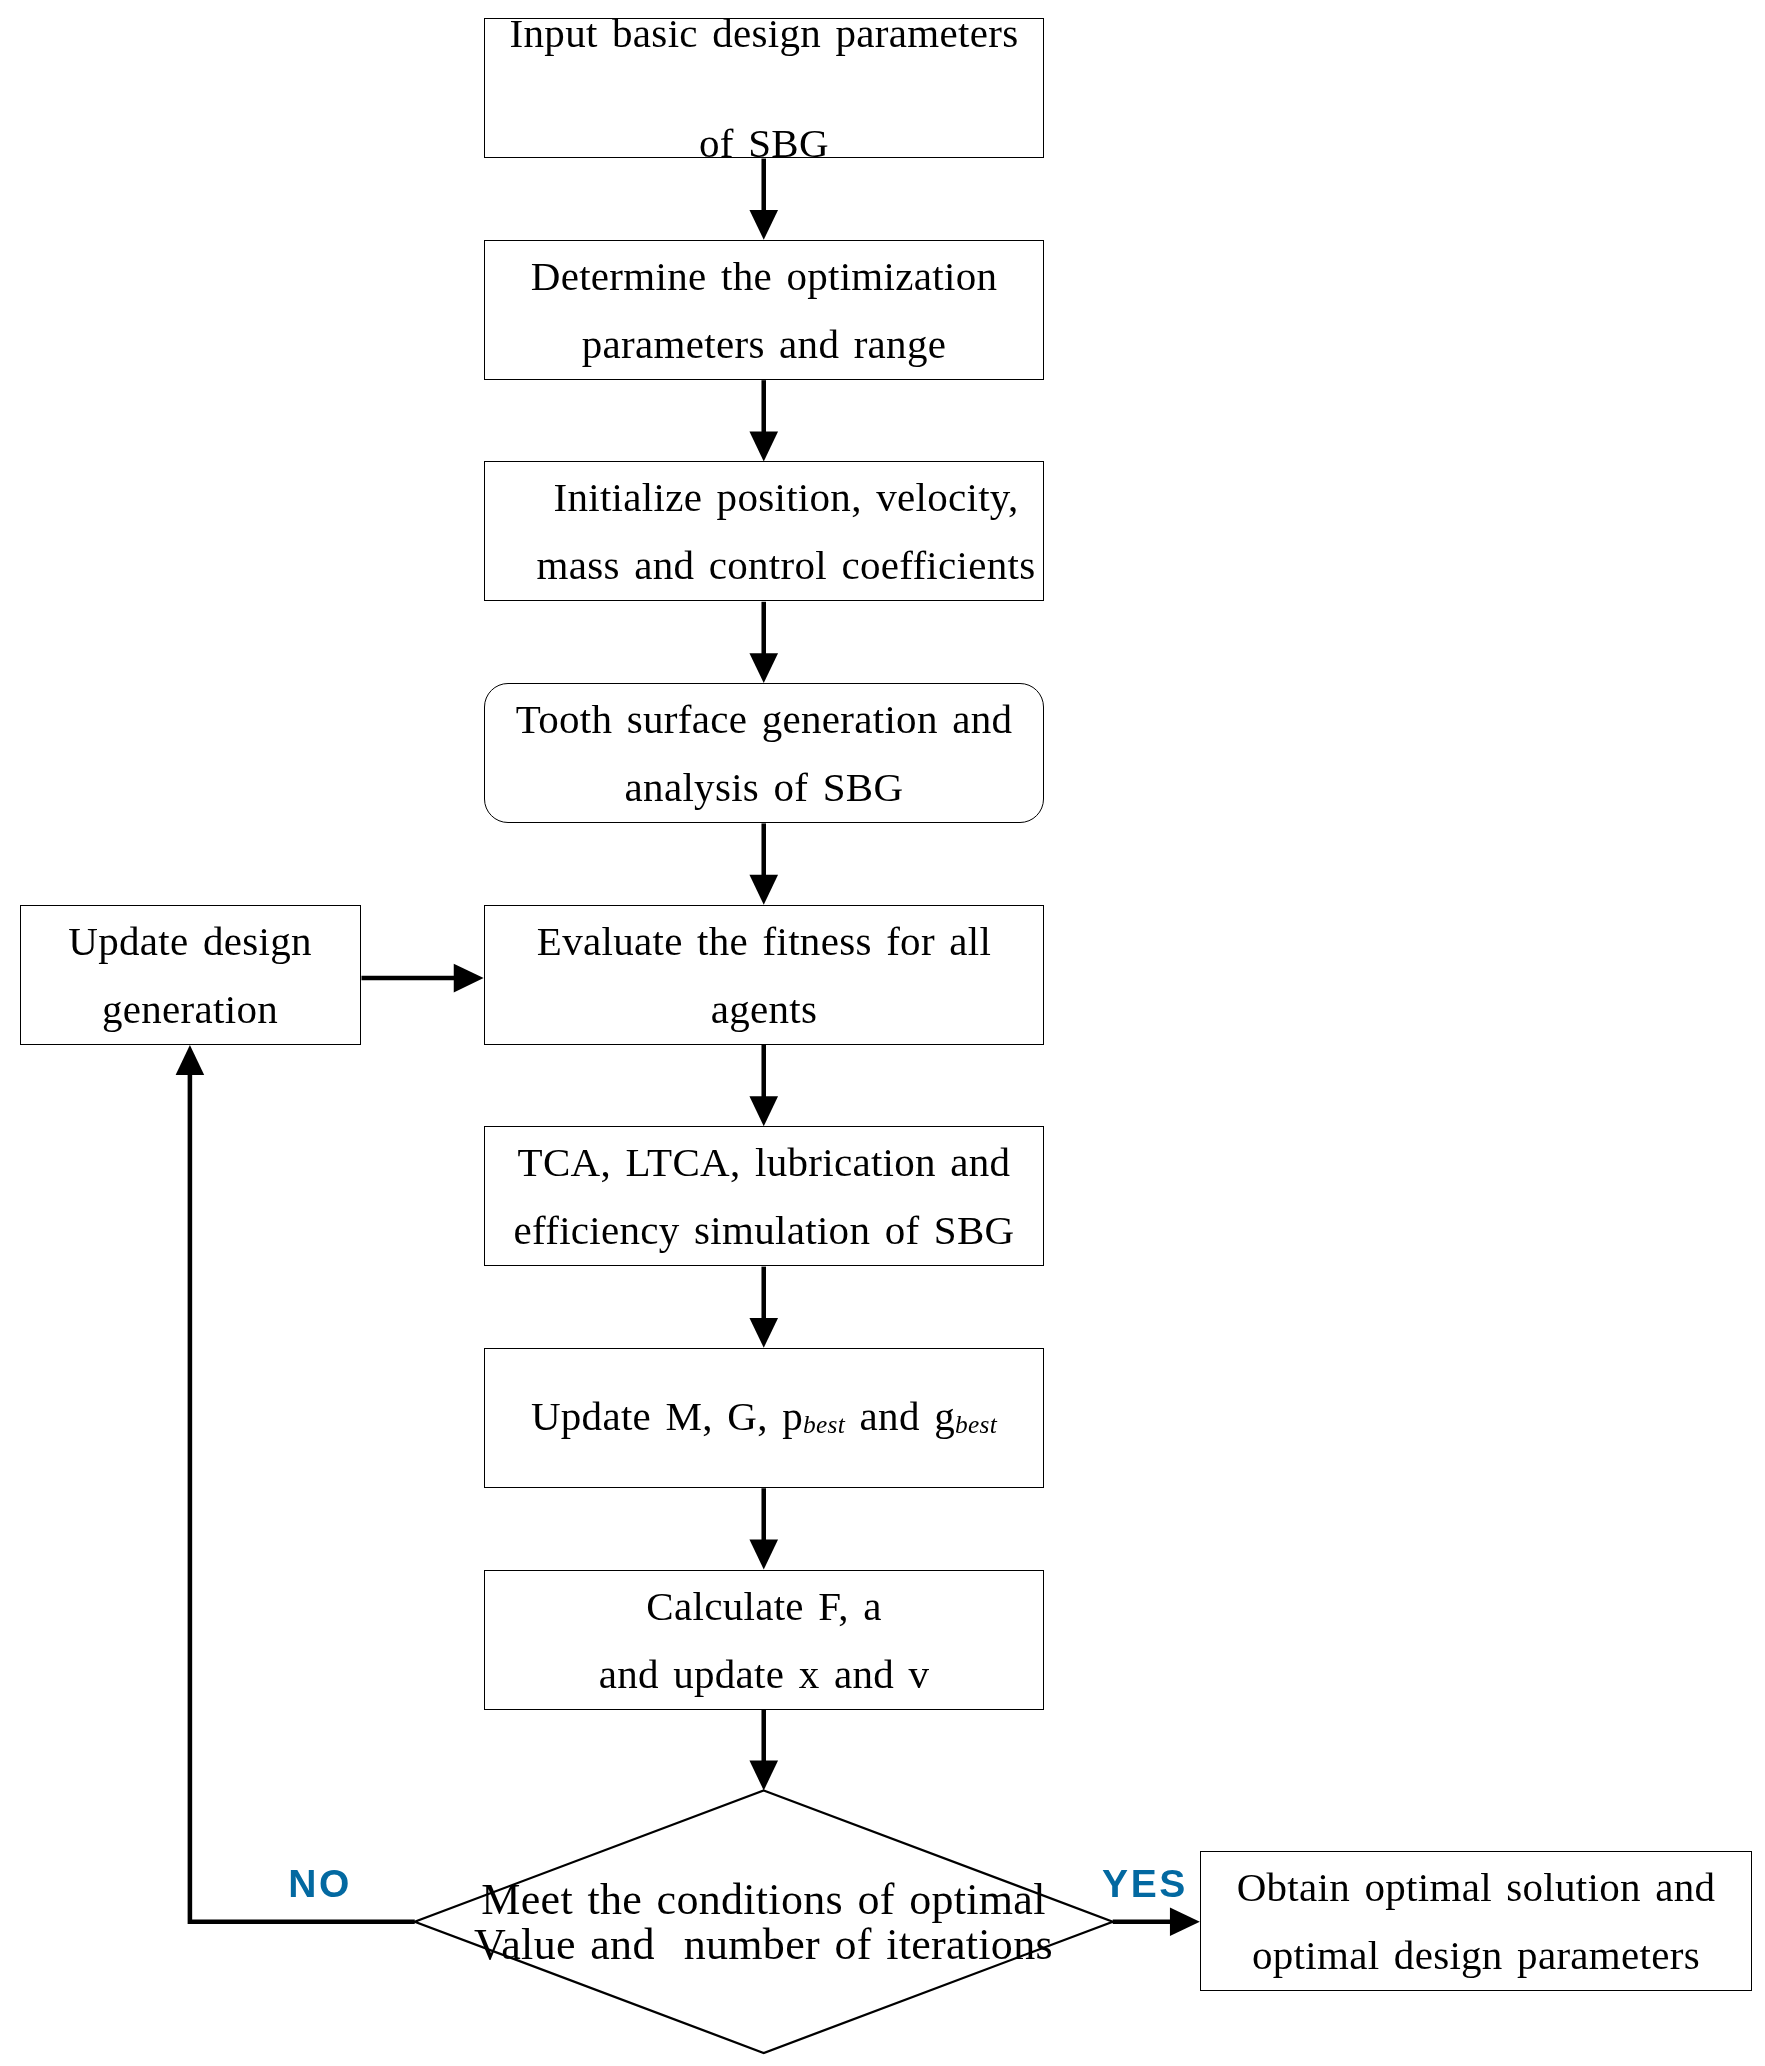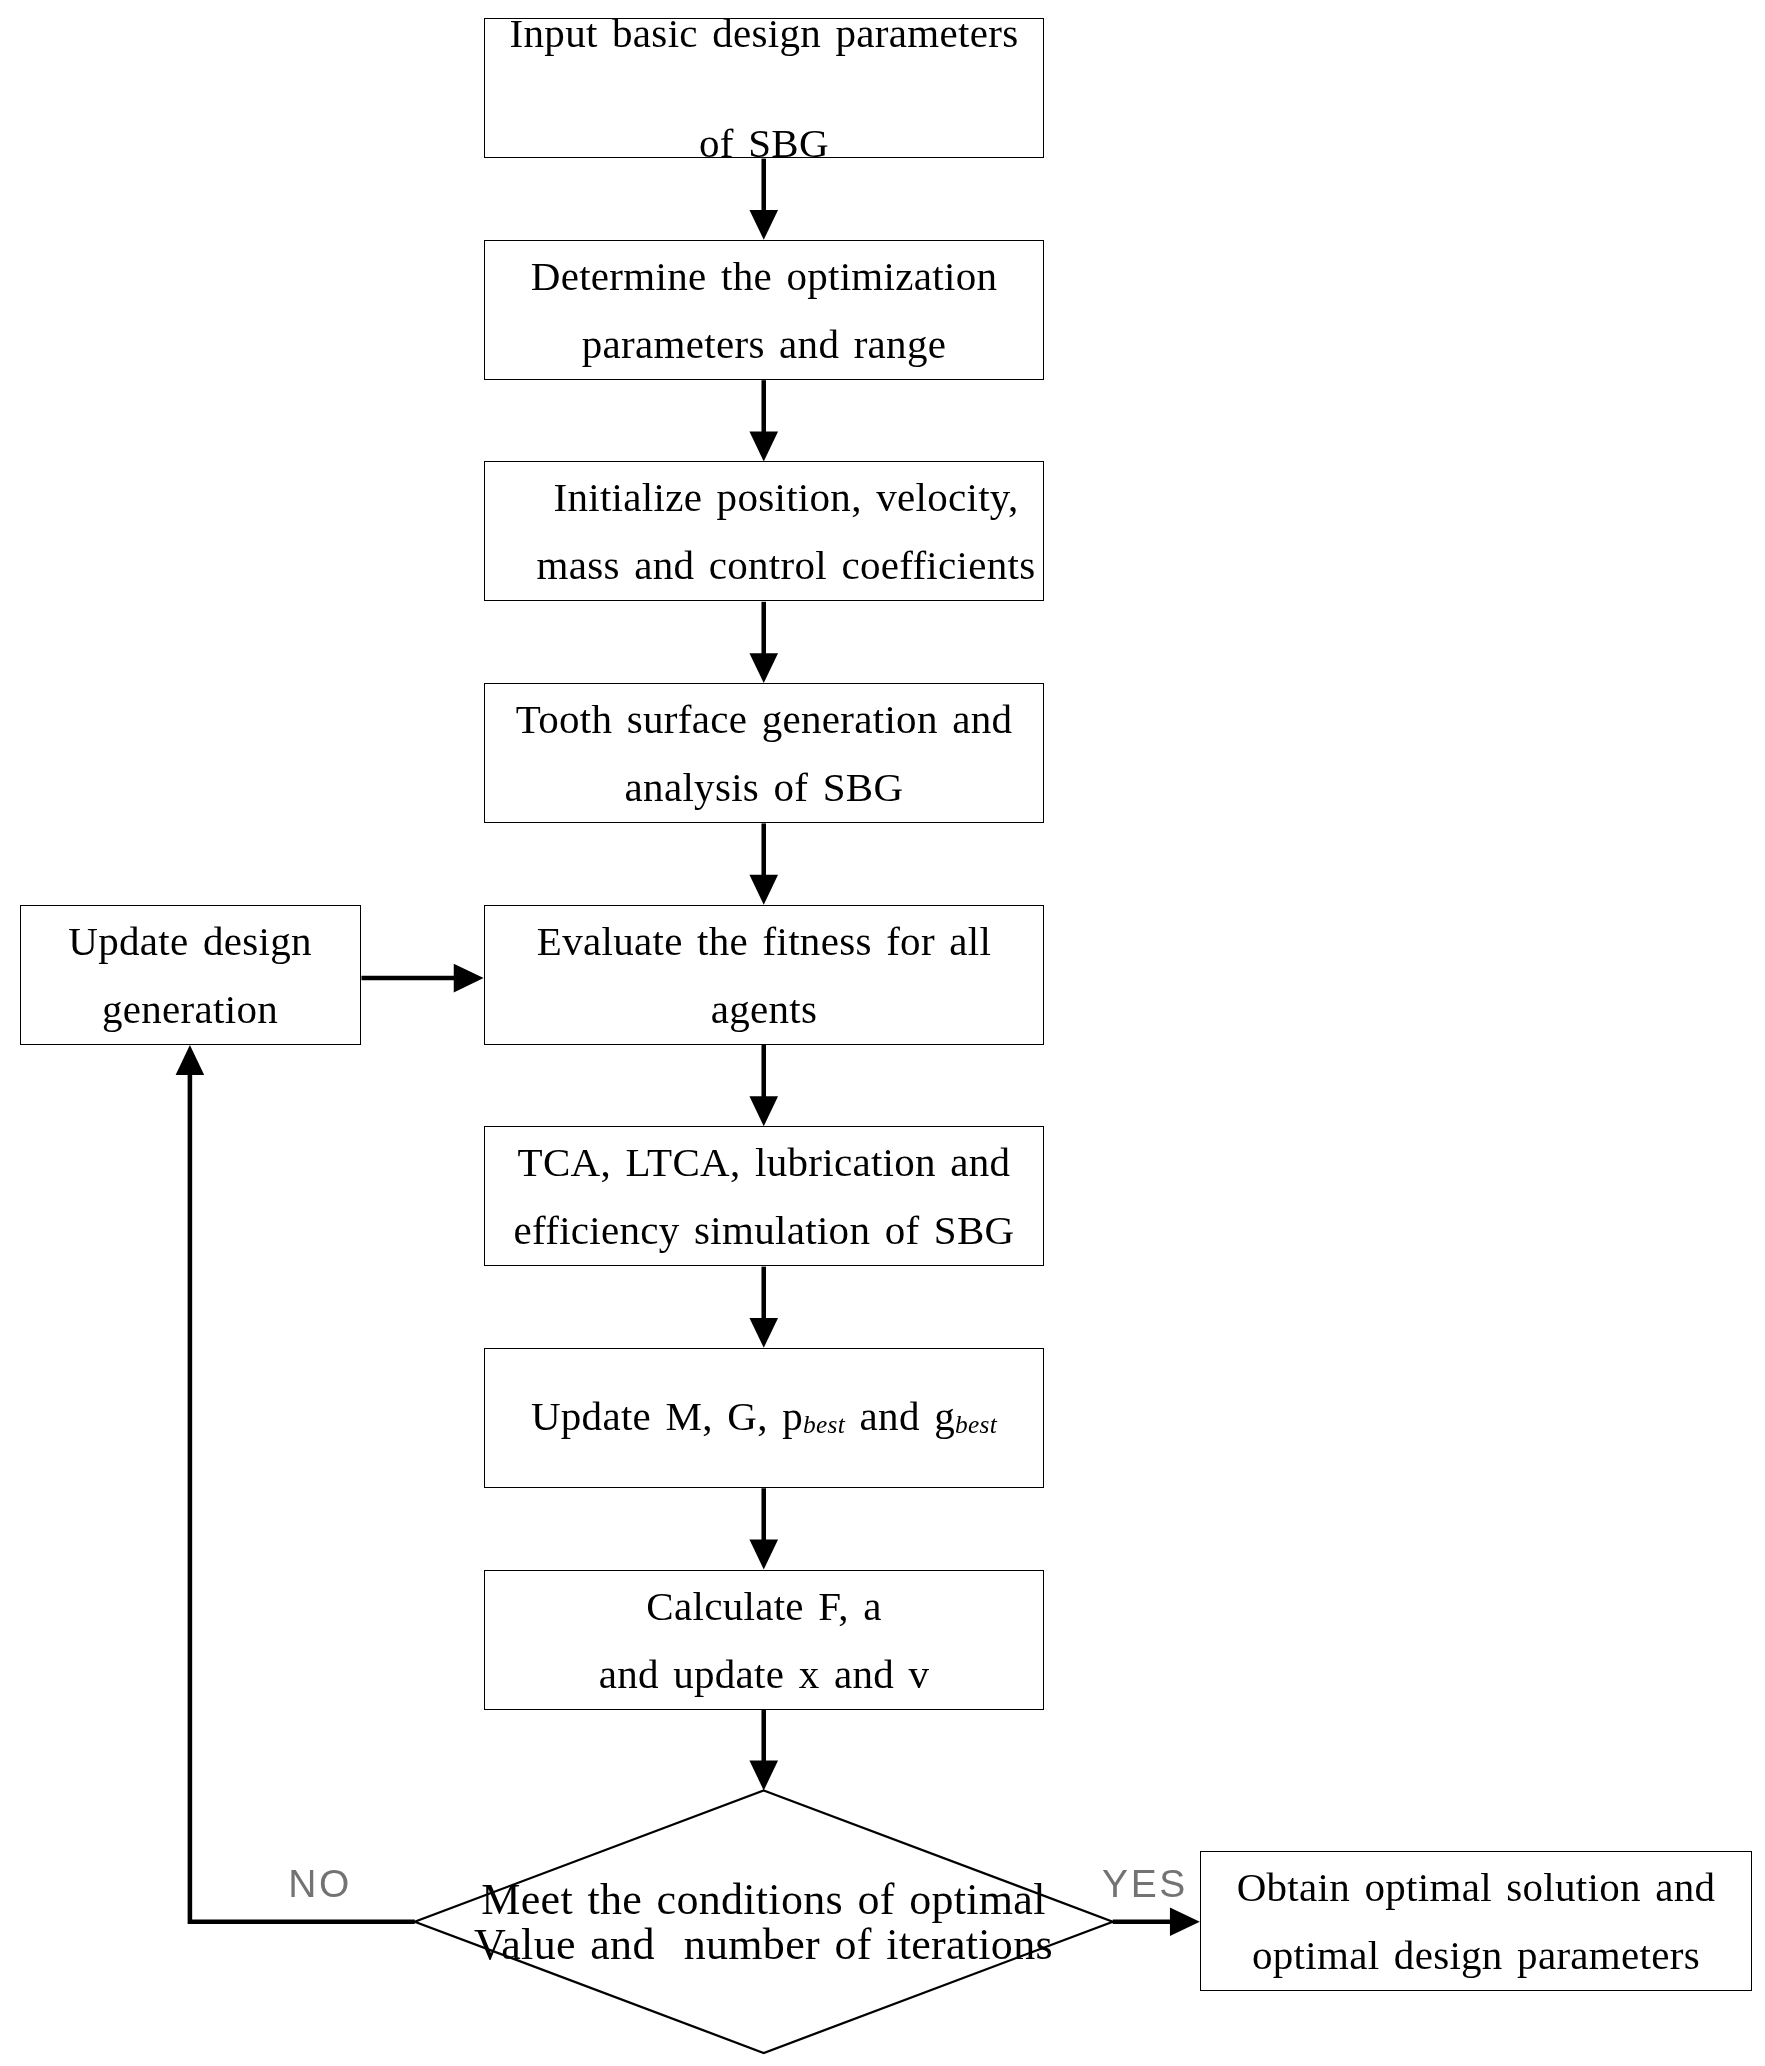--- a/index.html
+++ b/index.html
@@ -45,21 +45,21 @@
     font-size: 0.62em;
     position: relative;
     bottom: -0.14em;
     margin-left: 0;
   }
   
   .colbox { left: 484px; width: 560px; height: 140px; }
   #box-input      { top: 18px; gap: 42px;  }
   #box-determine  { top: 240px; }
   #box-initialize { top: 461px; padding-left: 44px; }
-  #box-tooth      { top: 683px; }
+  #box-tooth      { top: 683px; border-radius: 24px; }
   #box-evaluate   { top: 905px; }
   #box-tca        { top: 1126px; }
   #box-update-m   { top: 1348px; }
   #box-calculate  { top: 1570px; }
   #box-update-design {
     left: 19.5px; top: 905px; width: 341px; height: 140px; align-items: center;
   }
   #box-obtain {
     left: 1200px; top: 1851px; width: 552px; height: 140px;
   }
@@ -81,23 +81,23 @@
     z-index: 2;
   }
   .edge-label {
     position: absolute;
     width: 130px;
     height: 47px;
     line-height: 47px;
     text-align: center;
     font-family: "Liberation Sans", "DejaVu Sans", sans-serif;
     font-size: 39px;
-    font-weight: 400;
+    font-weight: 700;
     letter-spacing: 2.6px;
-    color: #737373;
+    color: #0369a1;
     z-index: 2;
   }
   #label-no  { left: 255px;  top: 1860px; }
   #label-yes { left: 1080px; top: 1860px; }
 </style>
 </head>
 <body>
 
 <div id="stage">
 

